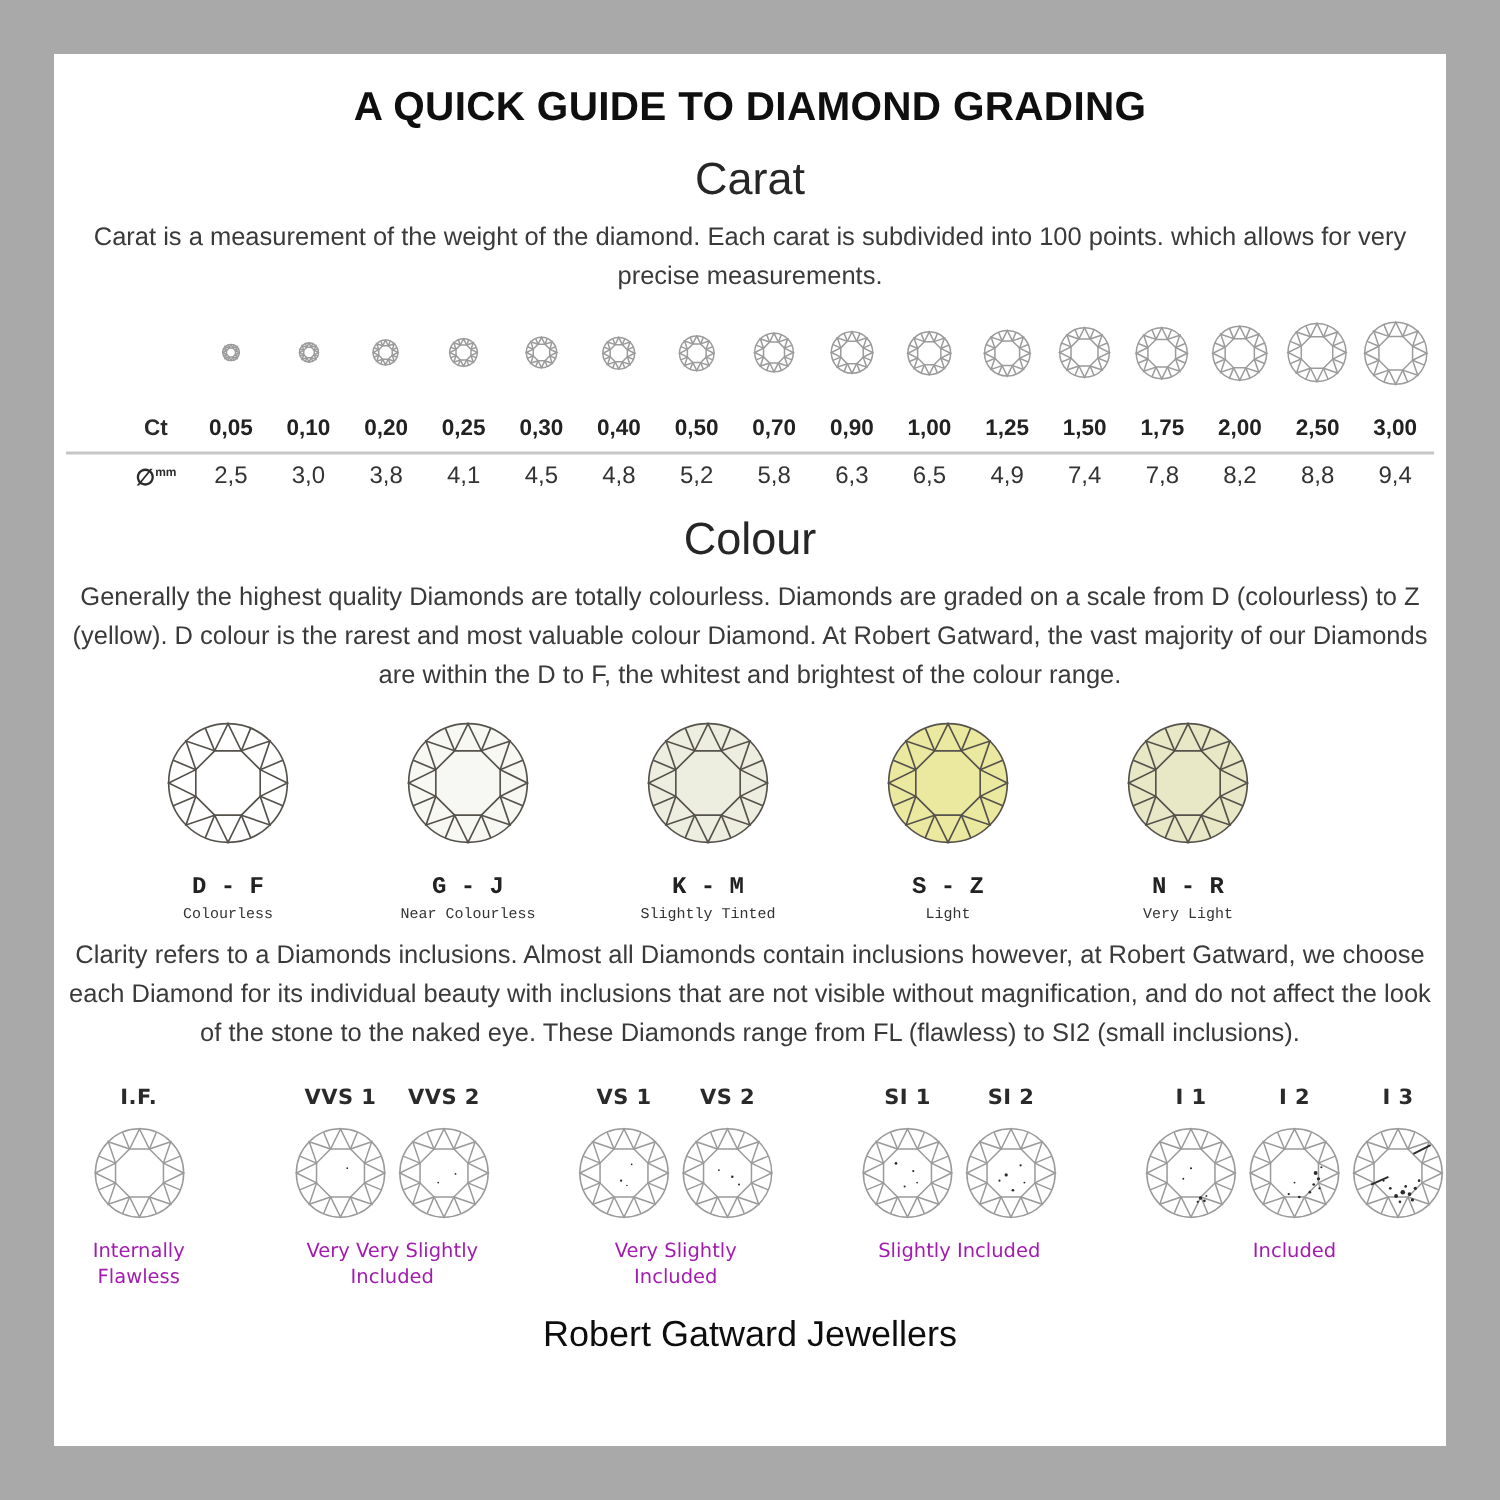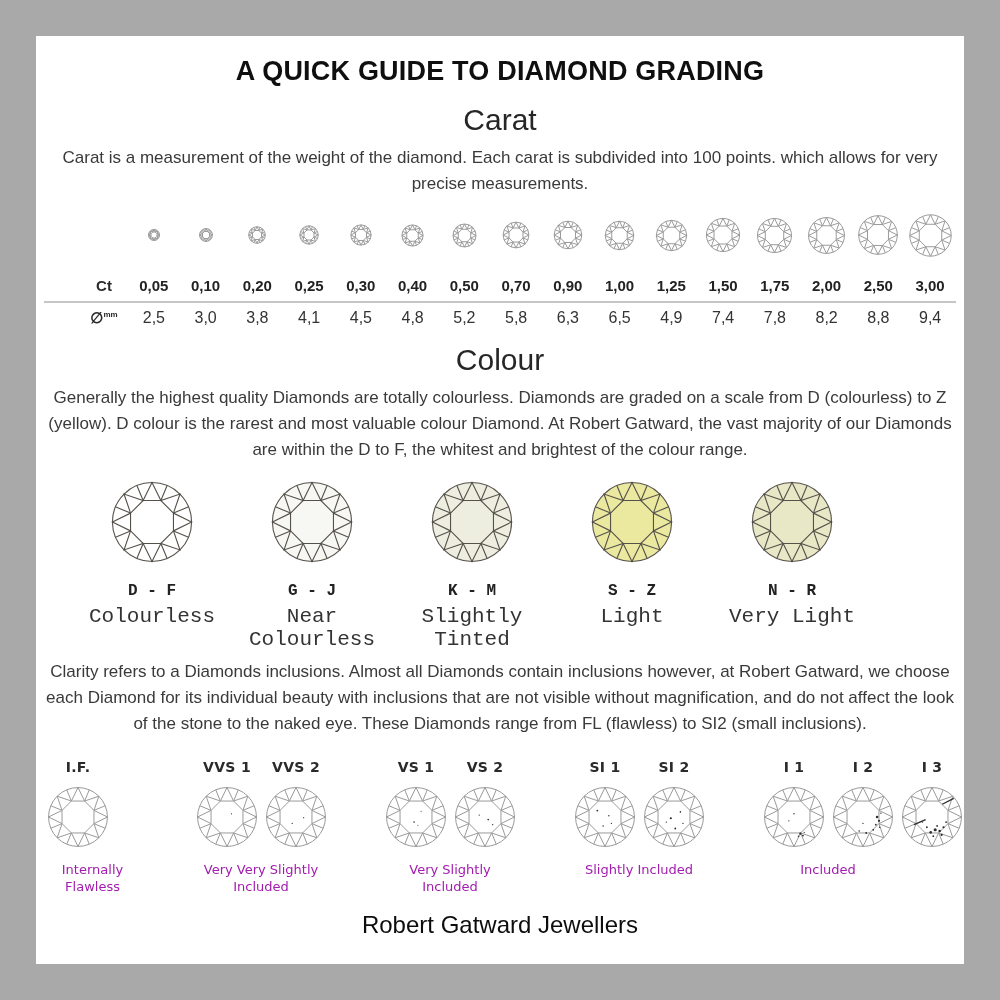--- a/index.html
+++ b/index.html
@@ -26,25 +26,25 @@
   .dia-unit{font-size:8px;vertical-align:super;letter-spacing:0;}
 
   .dia{display:block;}
   .carat-dia{color:#ffffff;stroke:#9b9b9b;stroke-width:1;}
 
   
   .colour-row{display:flex;justify-content:flex-start;width:856px;margin:16px auto 0;font-family:Liberation Mono, monospace;}
   .colour-grade{width:160px;display:flex;flex-direction:column;align-items:center;}
   .colour-dia{width:86px;height:86px;stroke:#55514b;stroke-width:1.1;}
   .colour-range{margin-top:17px;font-size:16px;font-weight:bold;color:#222;}
-  .colour-name{margin-top:5px;font-size:21px;color:#333;}
+  .colour-name{margin-top:5px;font-size:10px;color:#333;}
 
   
   .clarity-row{display:flex;justify-content:center;align-items:flex-start;margin-top:22px;gap:46px;}
-  .cl-group{display:flex;flex-direction:column;margin-left:10px;}
+  .cl-group{display:flex;flex-direction:column;align-items:center;margin-left:10px;}
   .cl-grades,.cl-stones{display:flex;gap:5px;}
   .cl-grade{width:64px;text-align:center;font-size:14px;font-weight:bold;color:#2a2a2a;letter-spacing:.3px;
             font-family:"DejaVu Sans",sans-serif;}
   .cl-stones{margin-top:10px;}
   .cl-dia{width:64px;height:64px;color:#ffffff;stroke:#9a9a9a;stroke-width:1;}
   .cl-label{margin-top:12px;font-size:13px;line-height:17px;color:#a21caf;max-width:132px;
             font-family:"DejaVu Sans",sans-serif;}
 
   .footer{margin-top:16px;font-size:24px;color:#0d0d0d;}
 </style>

